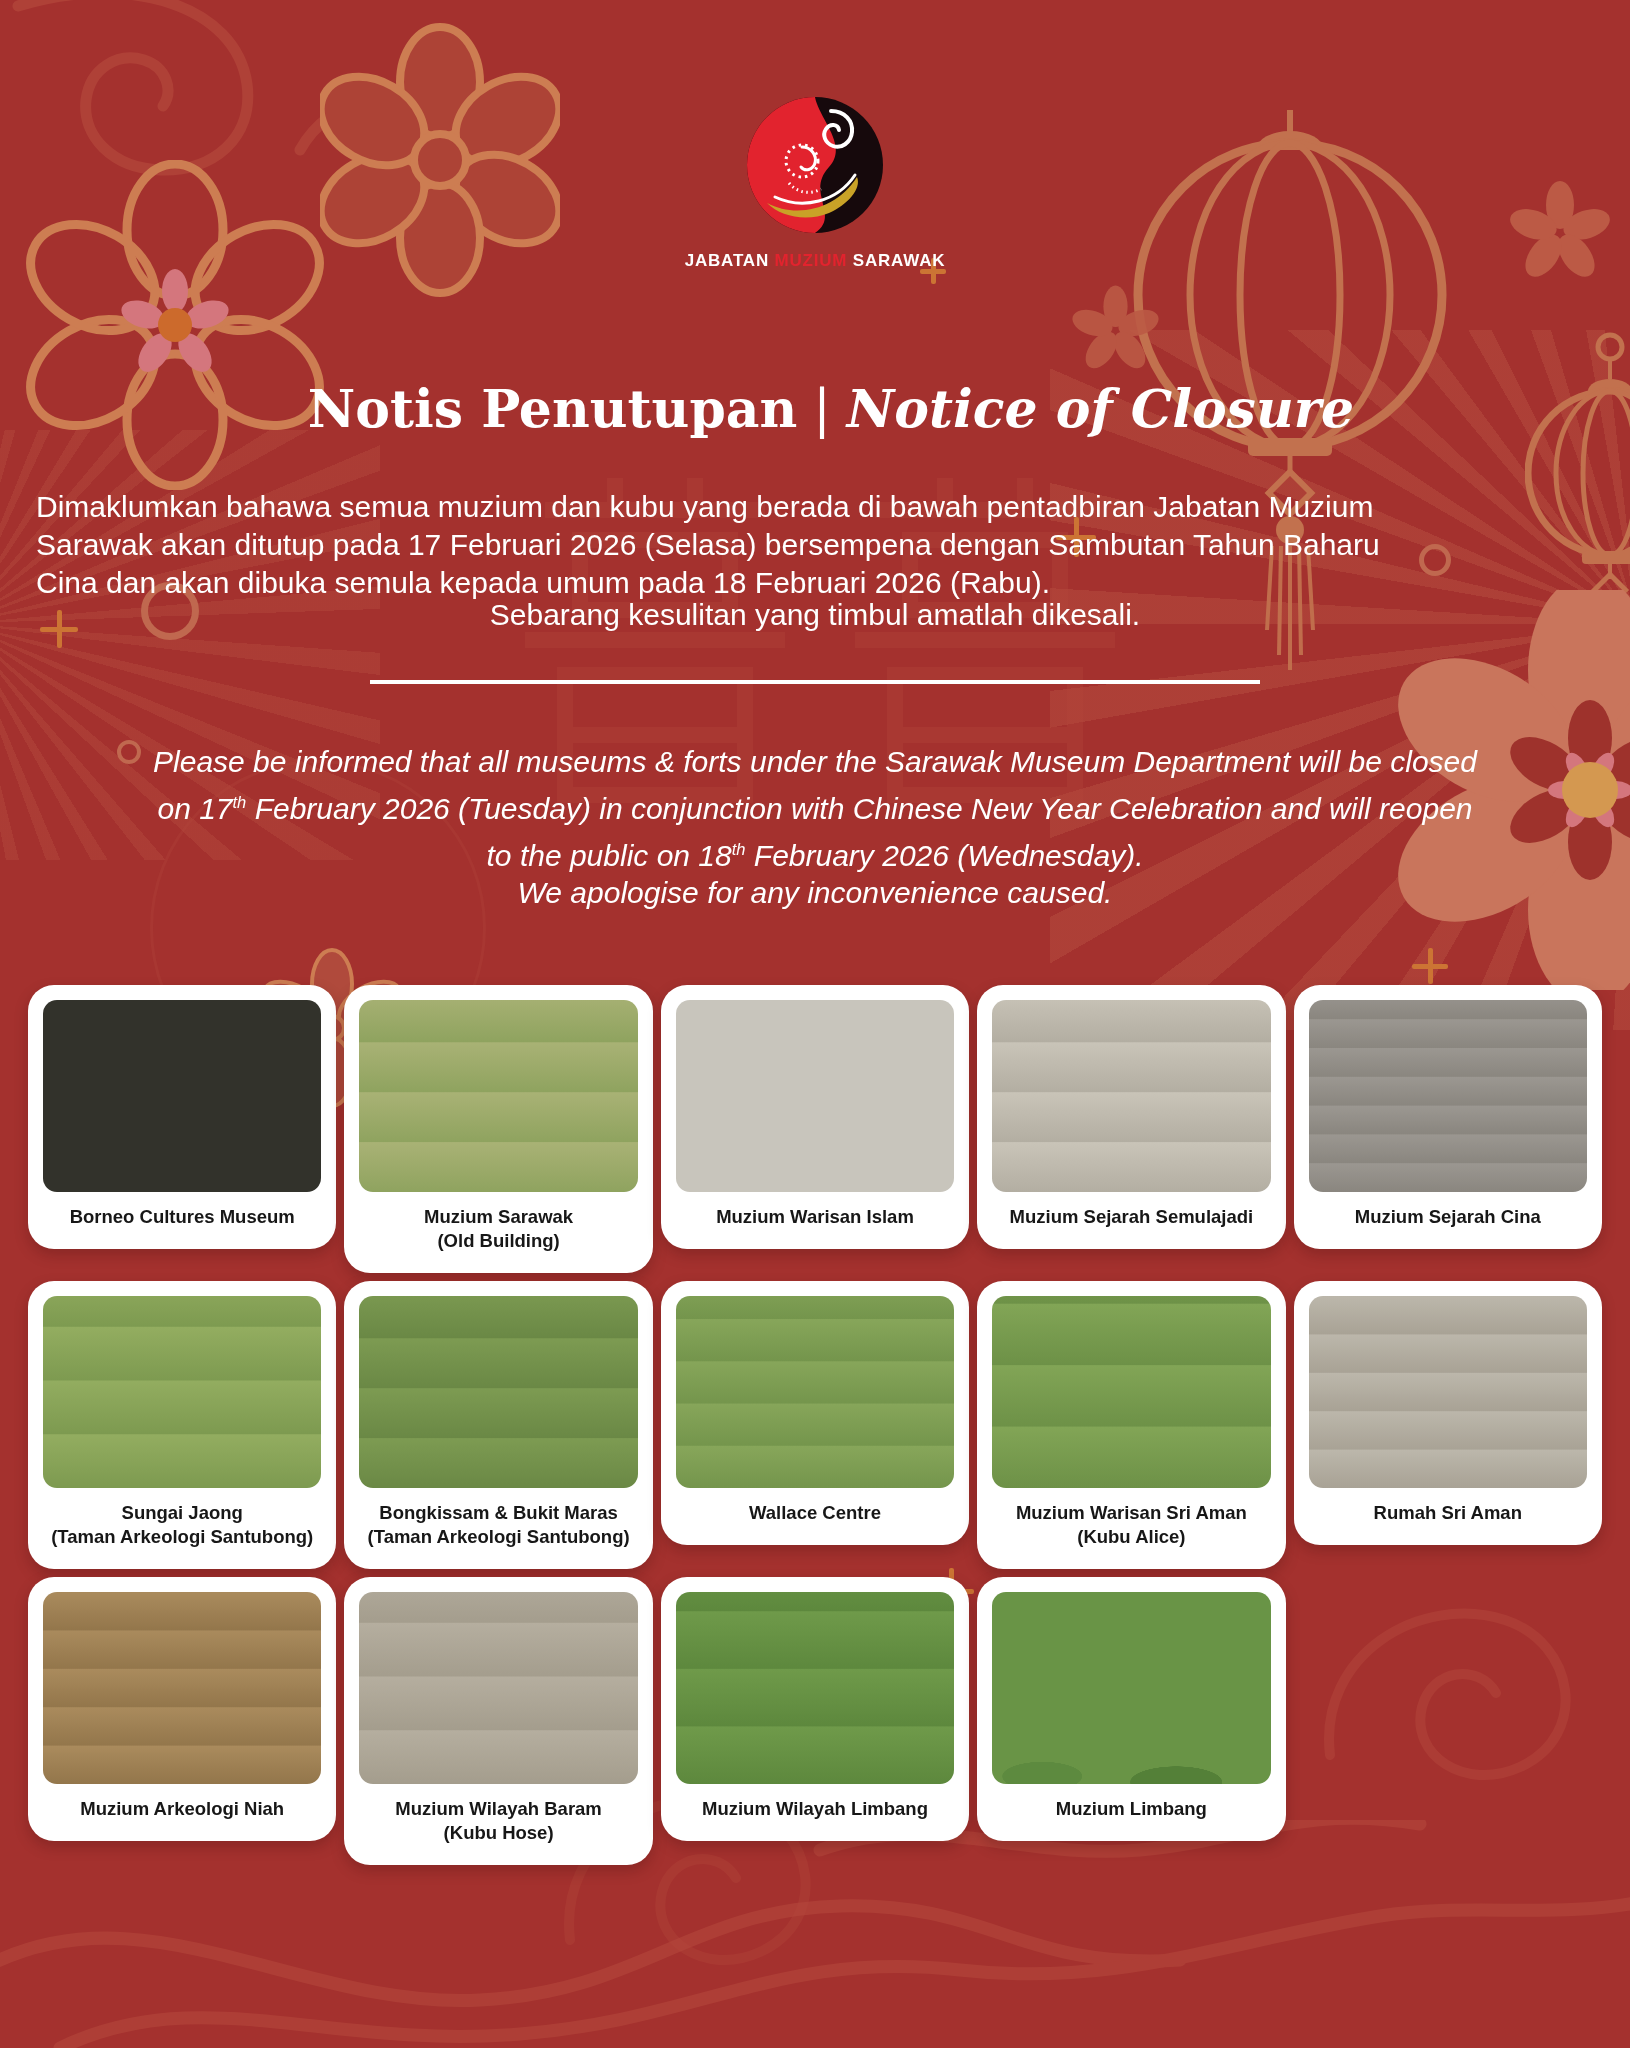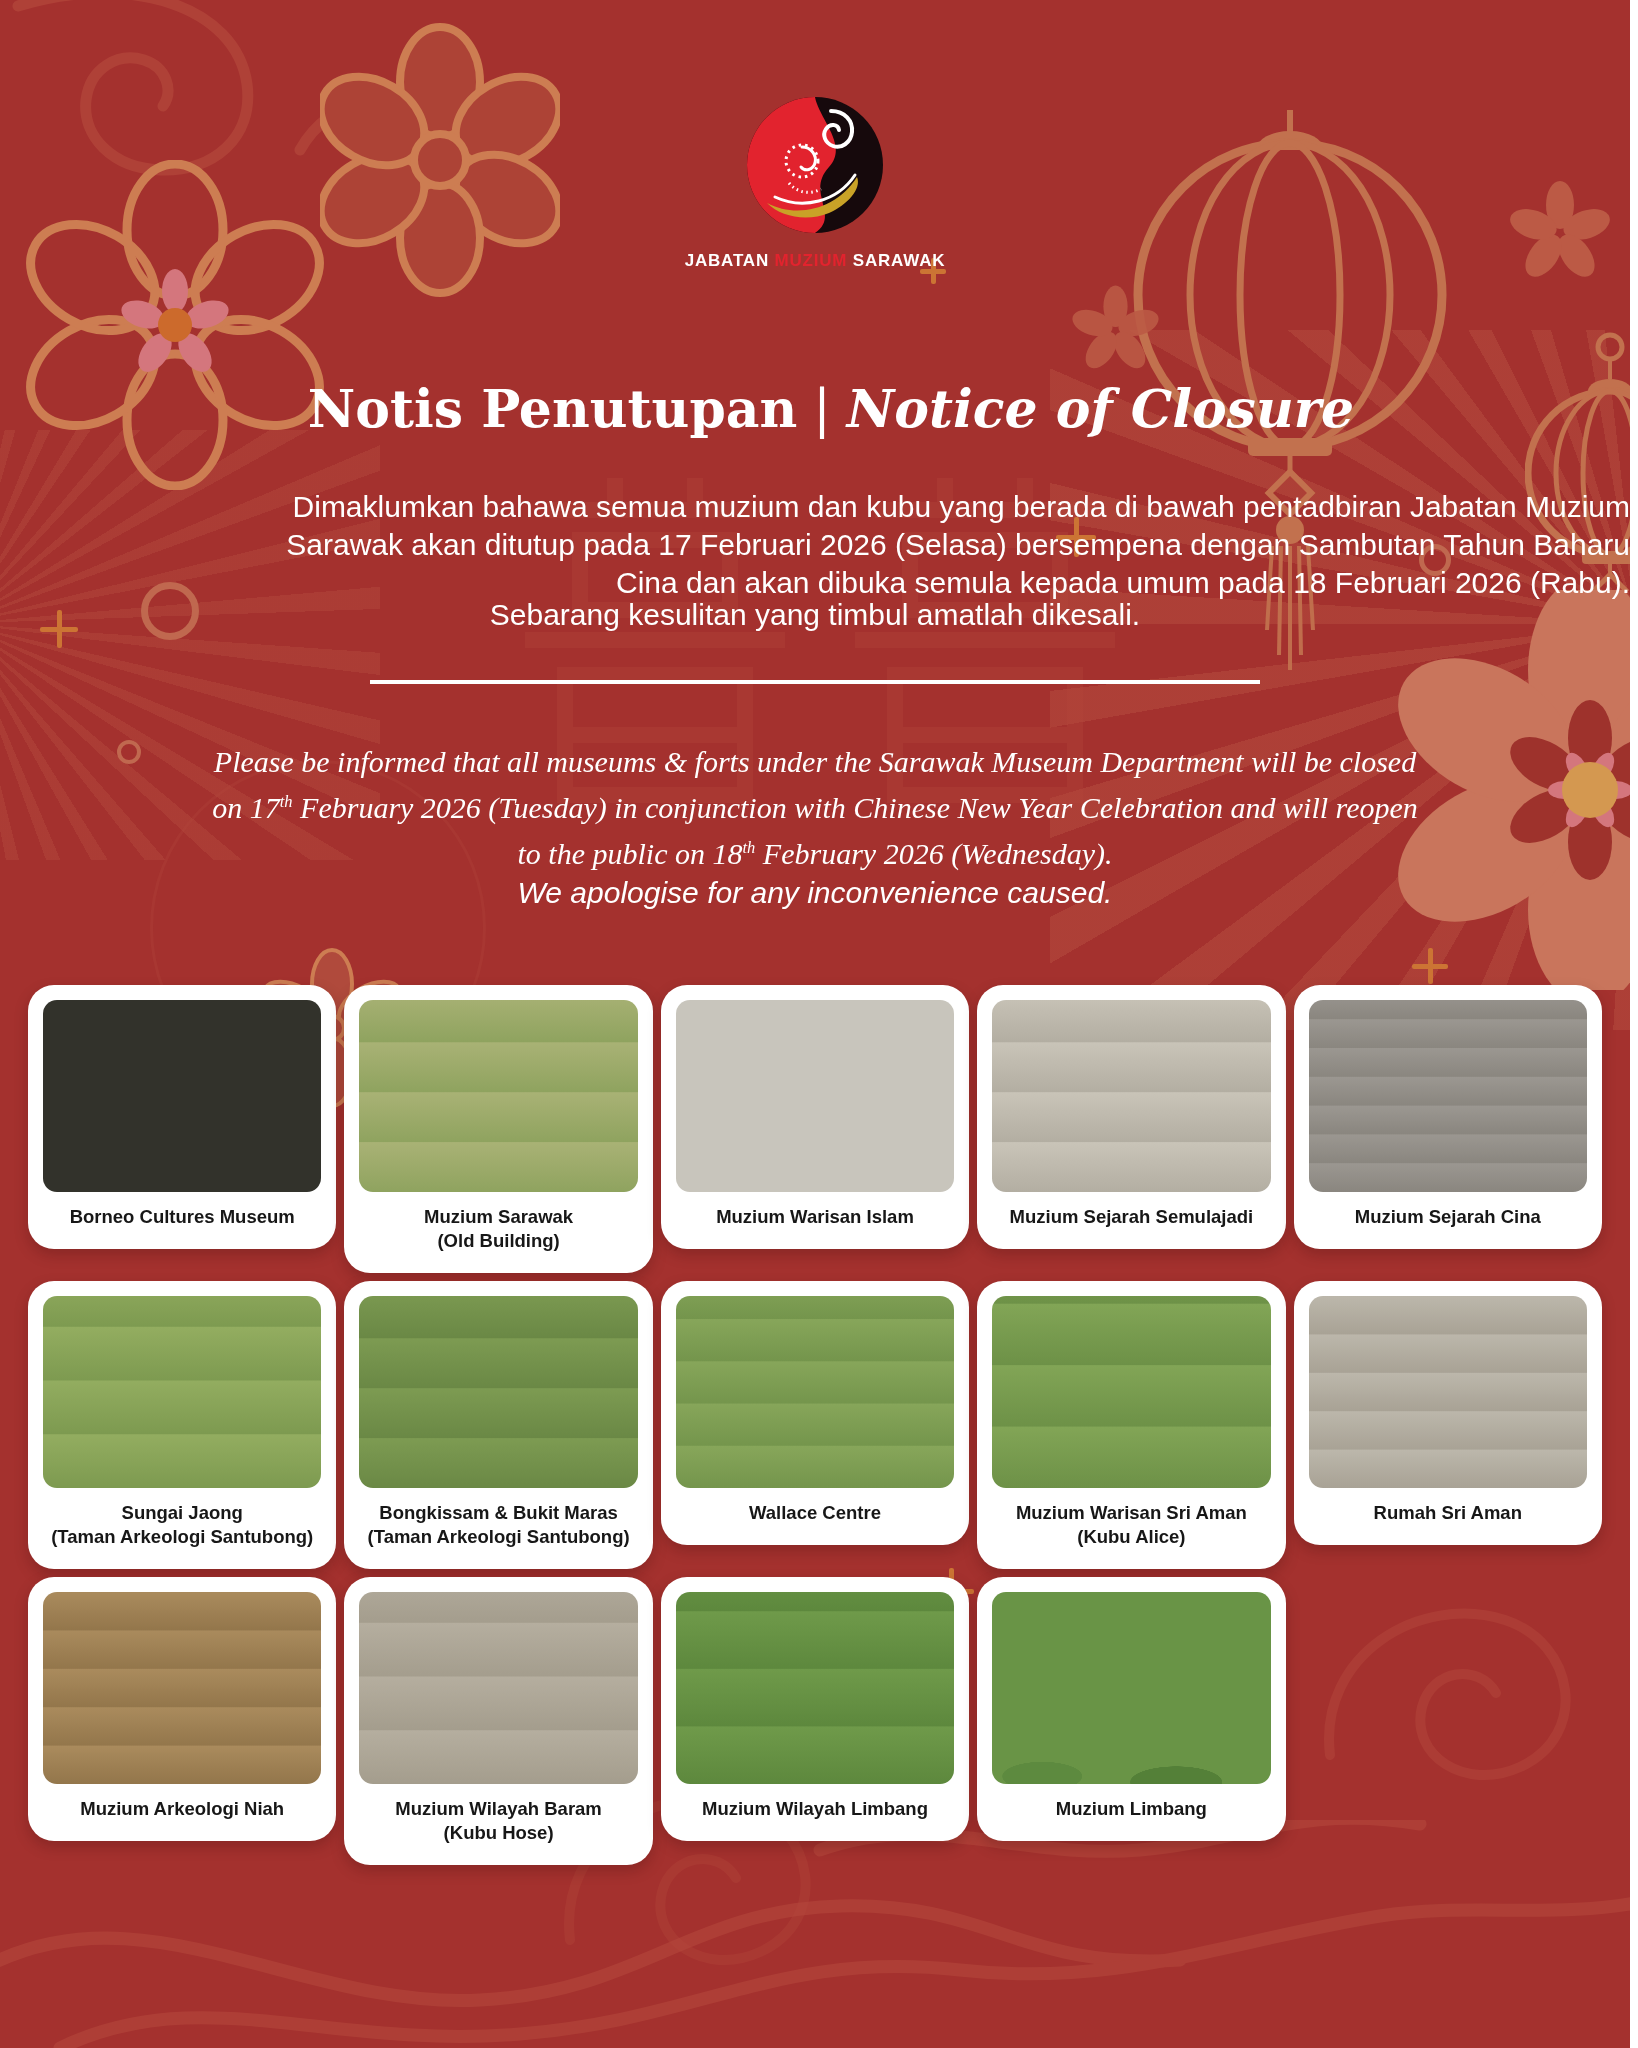--- a/index.html
+++ b/index.html
@@ -26,30 +26,30 @@
   .content{position:absolute;inset:0;z-index:1;}
   .logo-wrap{position:absolute;top:95px;left:0;right:0;text-align:center;}
   .logo-caption{margin-top:12px;font-size:17px;font-weight:bold;letter-spacing:.8px;color:#fff;}
   .logo-caption .muzium{color:#e2232e;}
 
   .title{position:absolute;top:378px;left:0;right:0;margin:0;text-align:center;color:#fff;
          font-family:"DejaVu Serif",serif;font-size:52px;font-weight:bold;padding-left:32px;}
   .title .t-sep{margin:0 16px;font-weight:normal;}
   .title .t-eng{font-style:italic;}
 
-  .malay-body{position:absolute;top:488px;left:0;right:0;text-align:right;color:#fff;
-              font-size:30px;line-height:38px;}
+  .malay-body{position:absolute;top:488px;left:0;right:0;text-align:left;color:#fff;
+              font-size:30px;line-height:38px;padding-left:36px;}
   .malay-body div{white-space:nowrap;}
   .malay-apology{position:absolute;top:598px;left:0;right:0;text-align:center;color:#fff;font-size:30px;}
 
   .divider{position:absolute;top:680px;left:50%;transform:translateX(-50%);
            width:890px;height:4px;background:#fff;}
 
   .eng-body{position:absolute;top:742px;left:0;right:0;text-align:center;color:#fff;
-            font-size:30px;line-height:40px;font-style:italic;font-family:Liberation Serif, serif;}
+            font-size:30px;line-height:40px;font-style:italic;}
   .eng-body div{white-space:nowrap;}
   .eng-body sup{font-size:.55em;}
   .eng-apology{position:absolute;top:876px;left:0;right:0;text-align:center;color:#fff;
                font-size:30px;font-style:italic;}
 
   
   .grid{position:absolute;top:985px;left:28px;right:28px;display:grid;
         grid-template-columns:repeat(5,1fr);column-gap:66px;row-gap:57px;align-items:start;gap:8px;}
   .card{background:#fff;border-radius:26px;padding:15px 15px 20px;
         box-shadow:0 6px 14px rgba(60,10,10,.25);}

